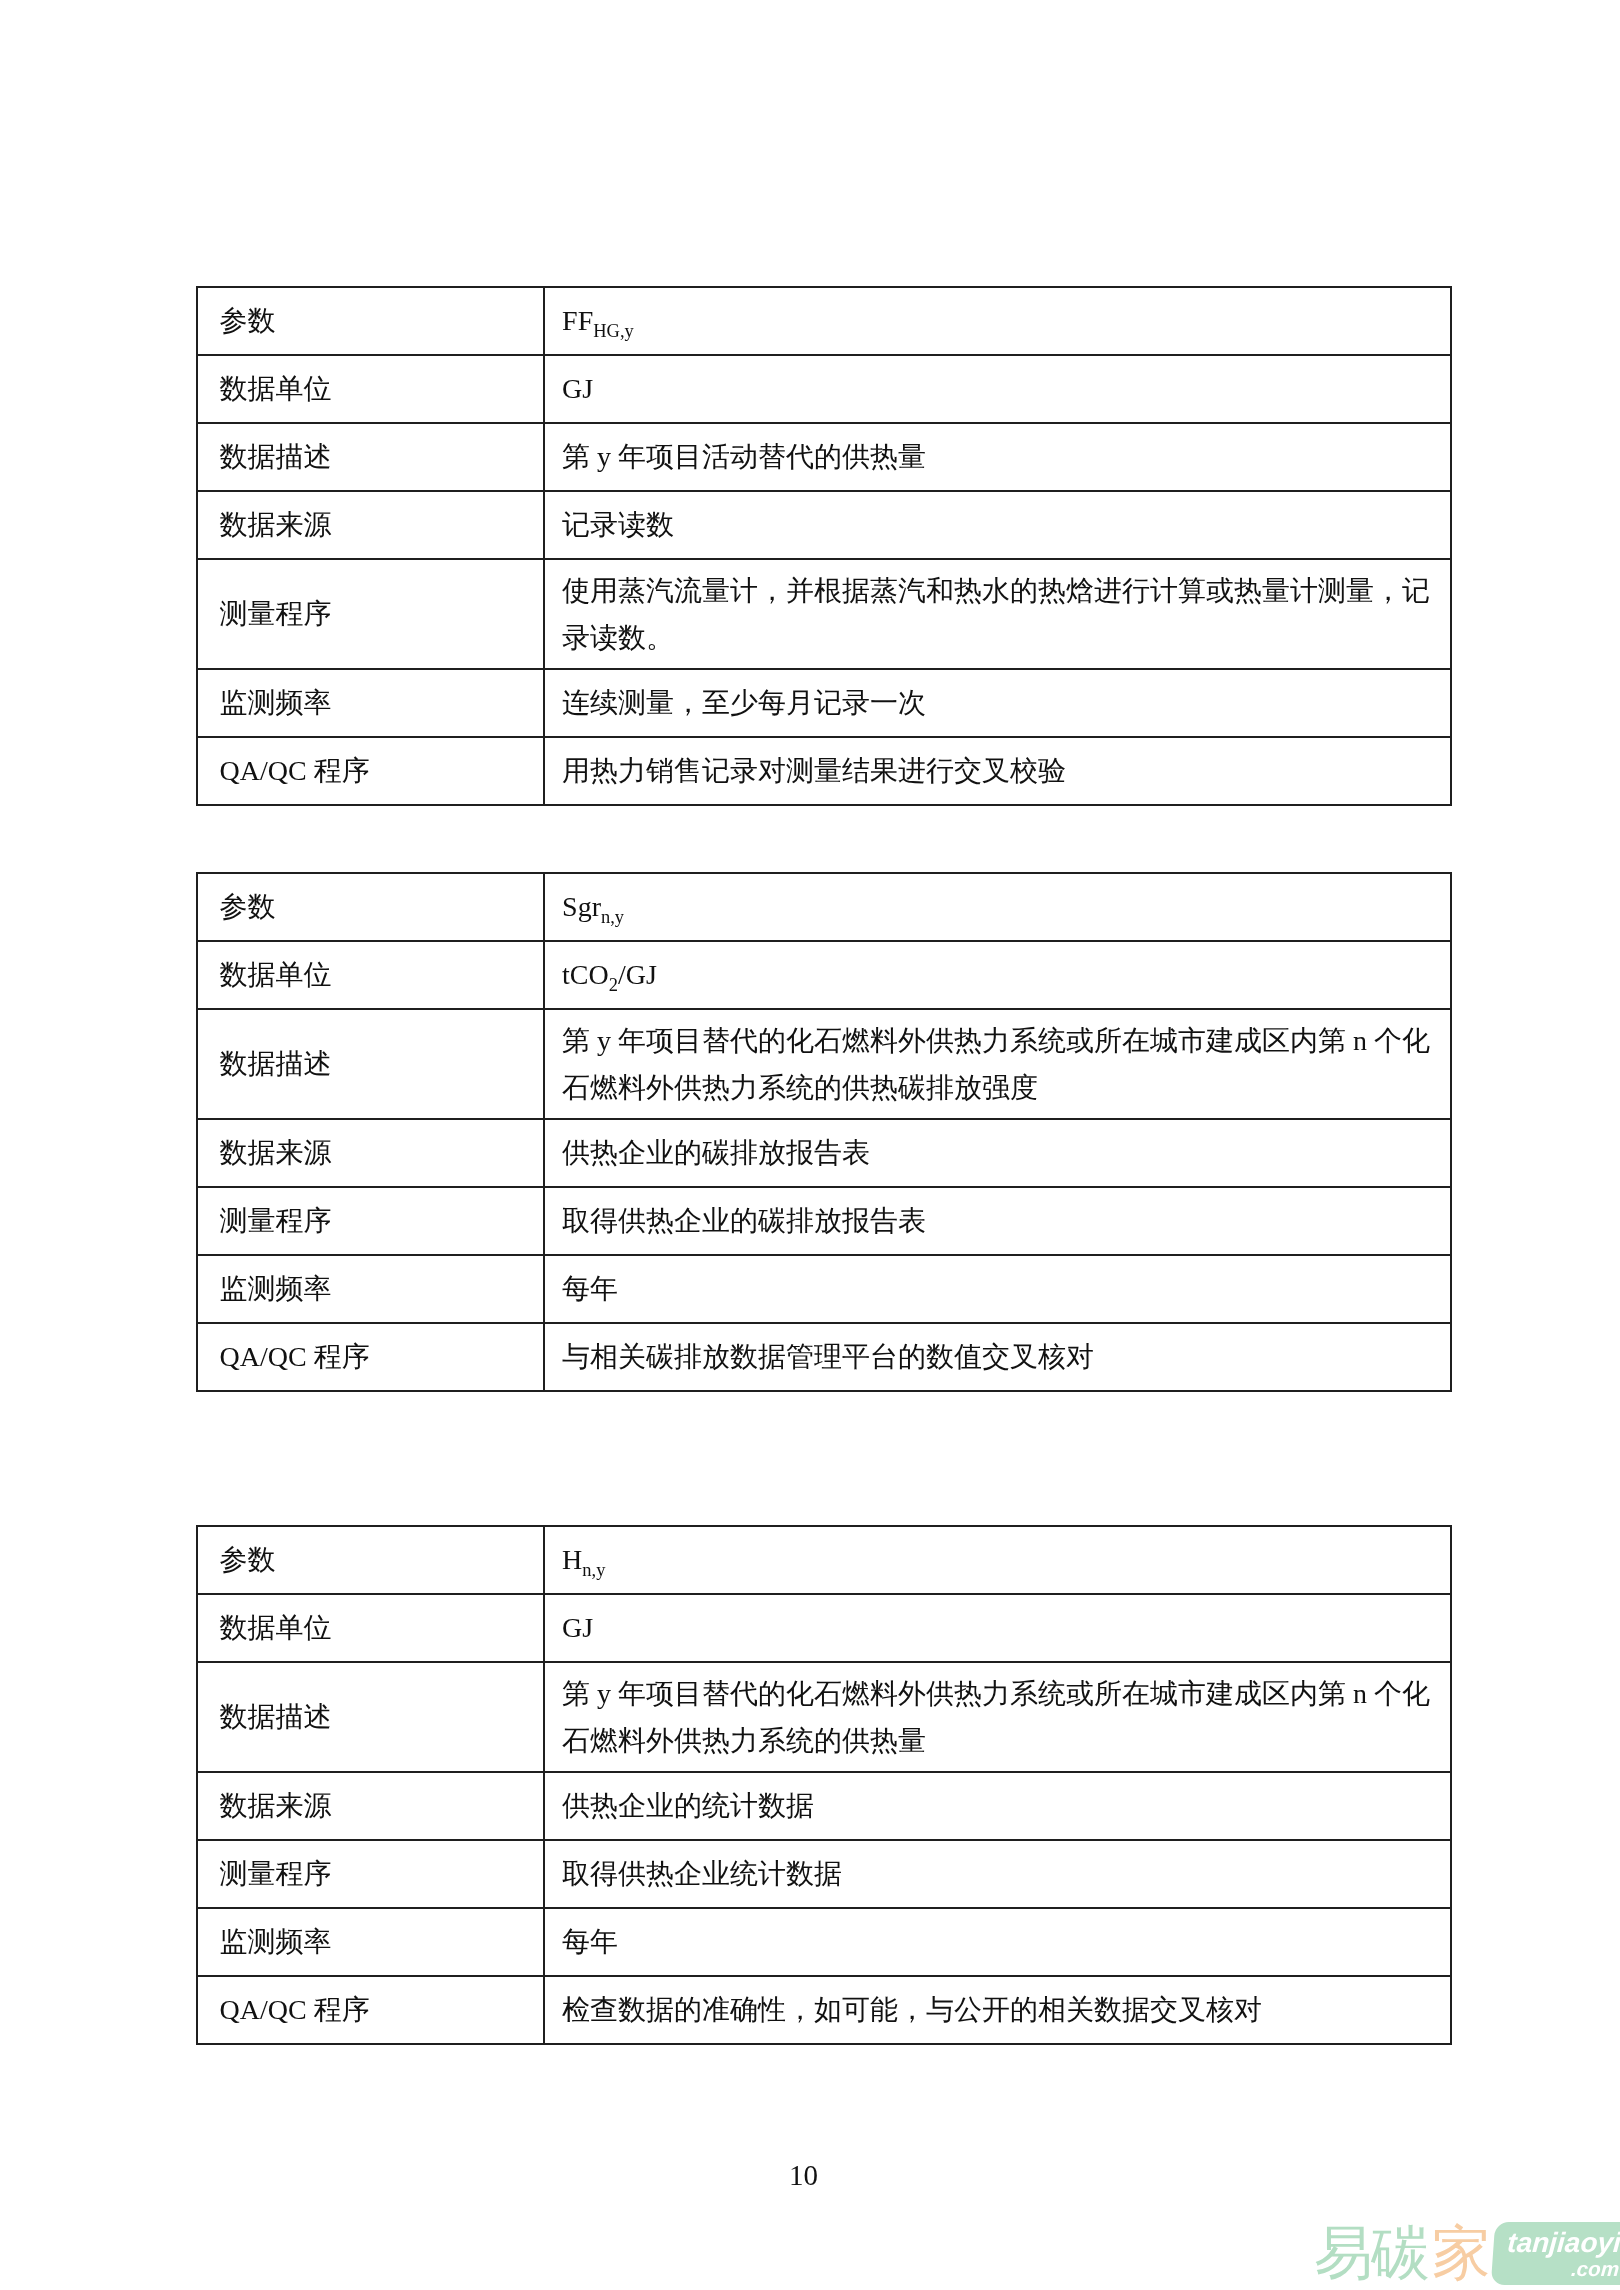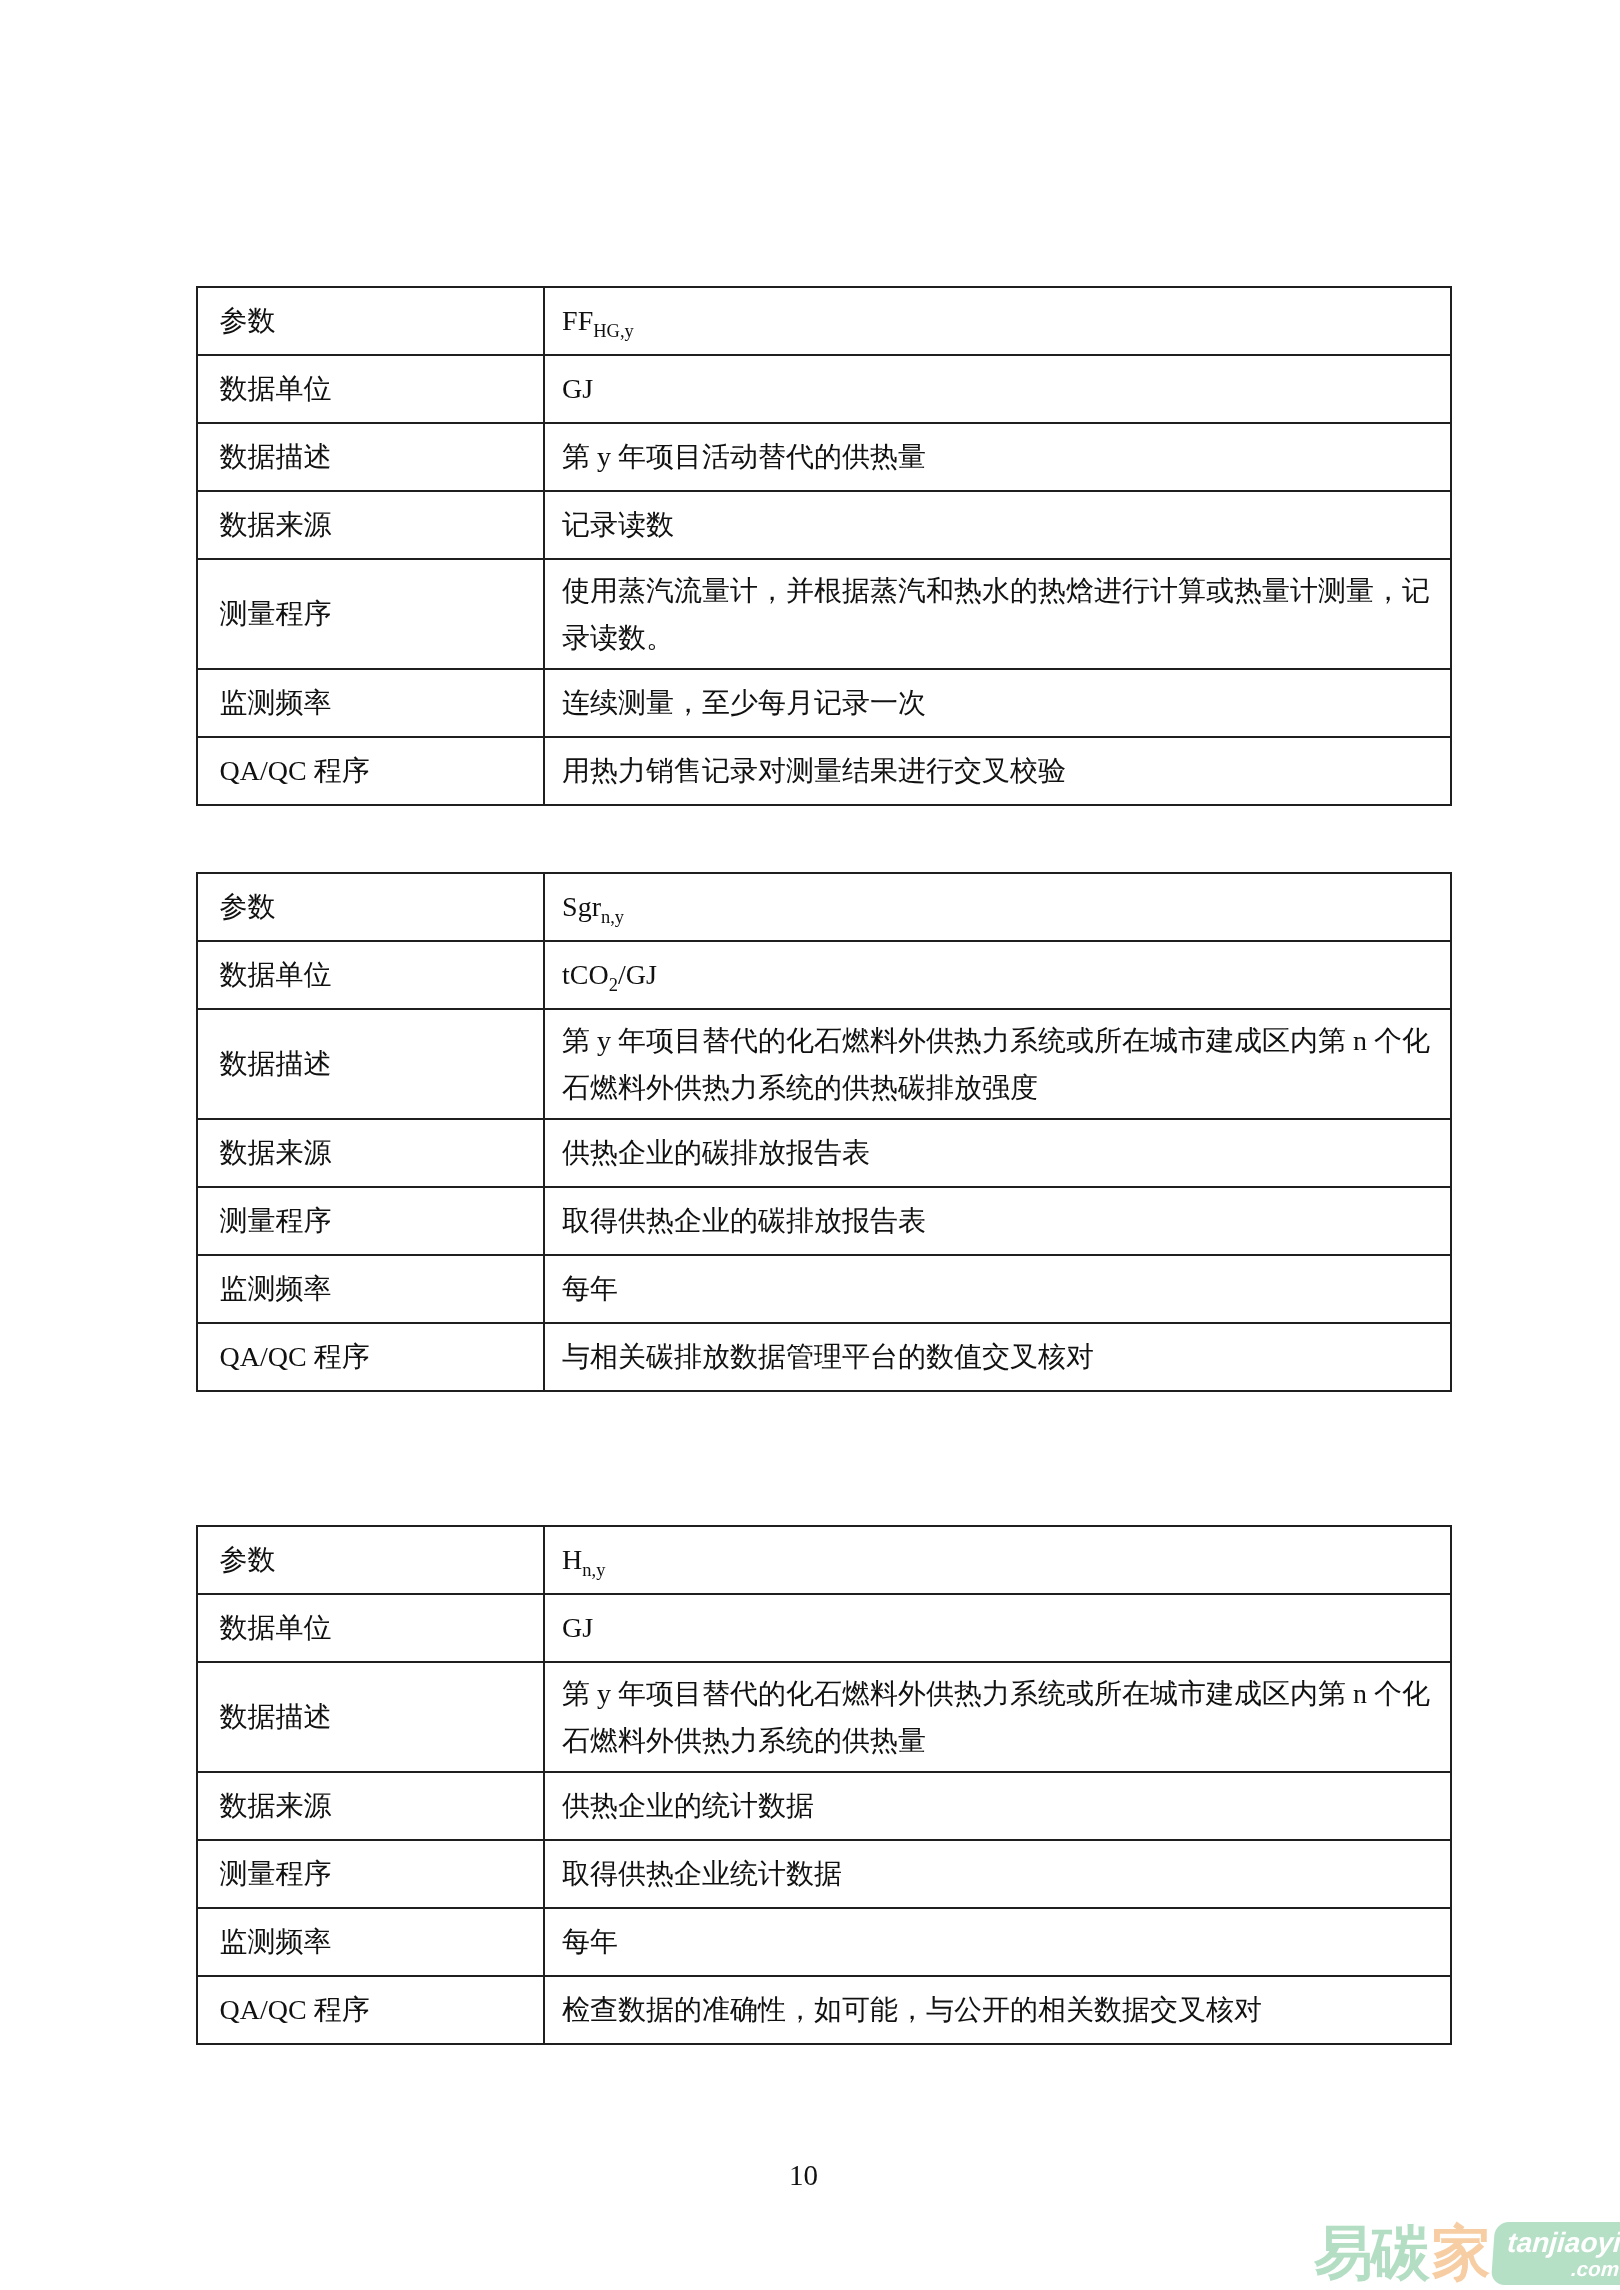--- a/index.html
+++ b/index.html
@@ -48,21 +48,21 @@
   
   .watermark{
     position:absolute;
     right:-15.7px;bottom:5.9px;
     display:flex;align-items:center;gap:3.9px;
     font-family:"Liberation Sans","DejaVu Sans",sans-serif;
     user-select:none;
   }
   .wm-char{
     font-size:59px;
-    font-weight:bold;
+    font-weight:normal;
     line-height:1;
     letter-spacing:-2px;
   }
   .wm-green{color:#b3dec3;}
   .wm-orange{color:#f7cda3;}
   .wm-badge{
     background:#b6e0c6;
     color:#ffffff;
     border-radius:13.7px;
     padding:6.9px 15.7px 5.9px 13.7px;

